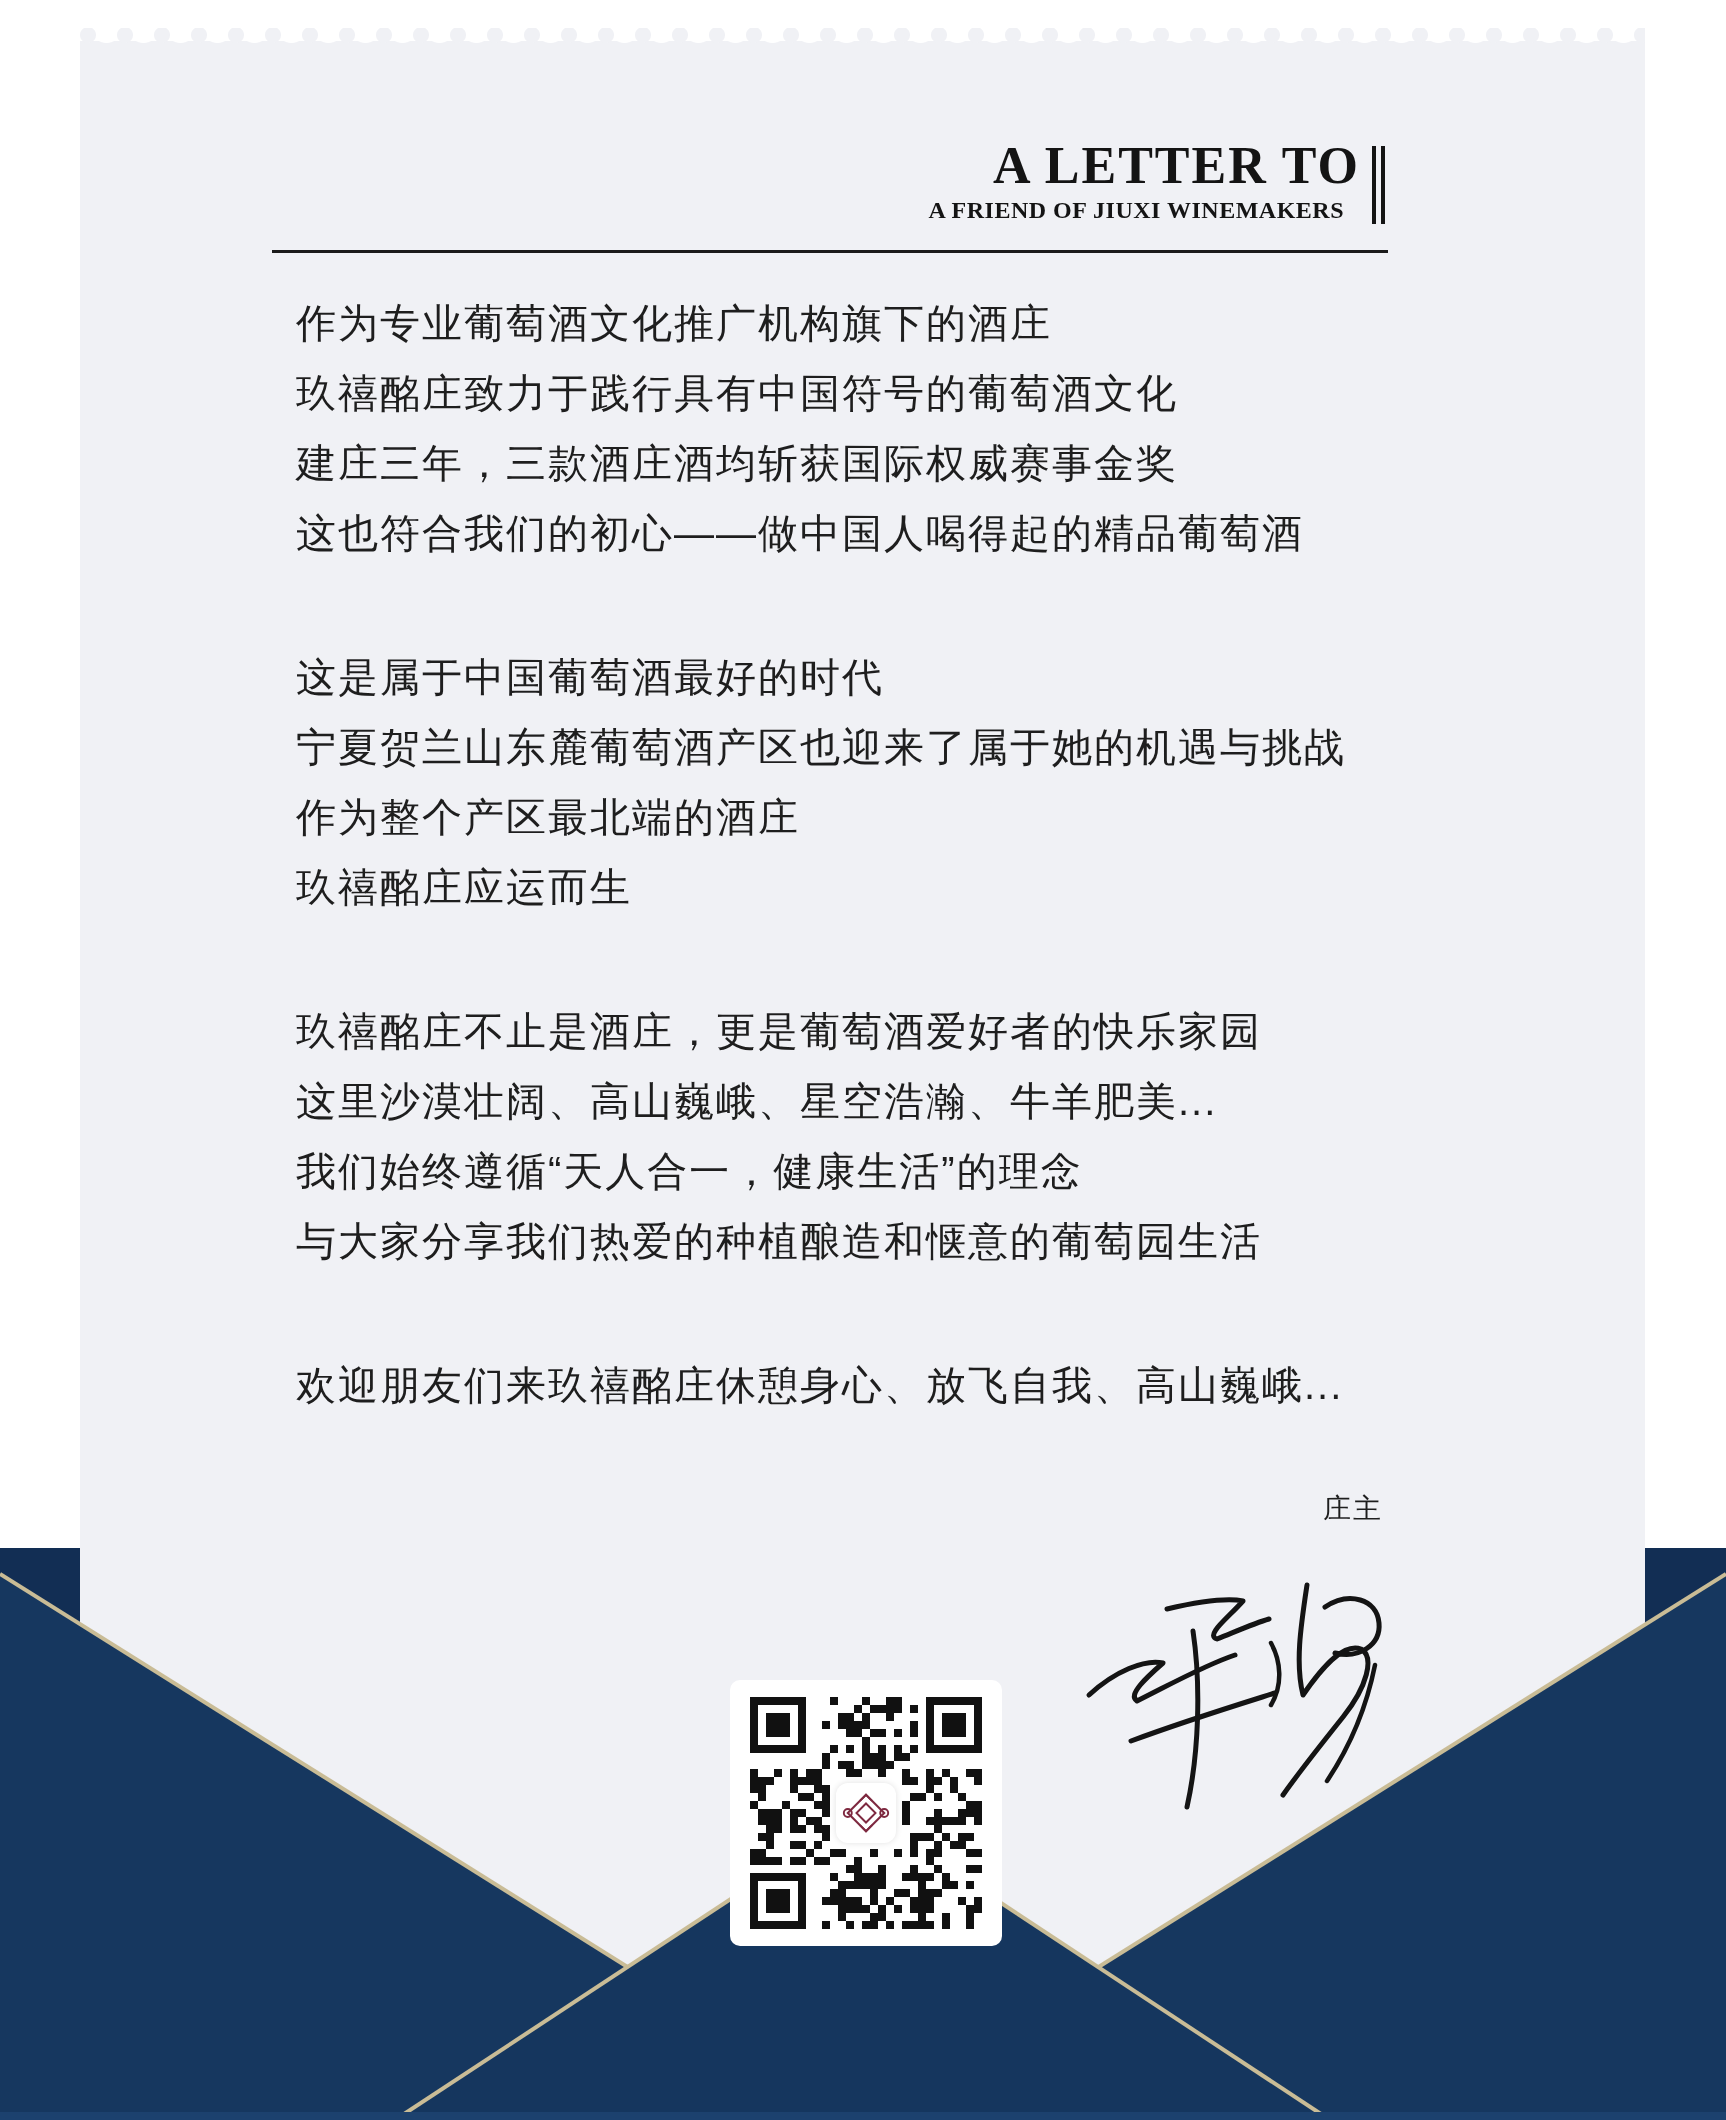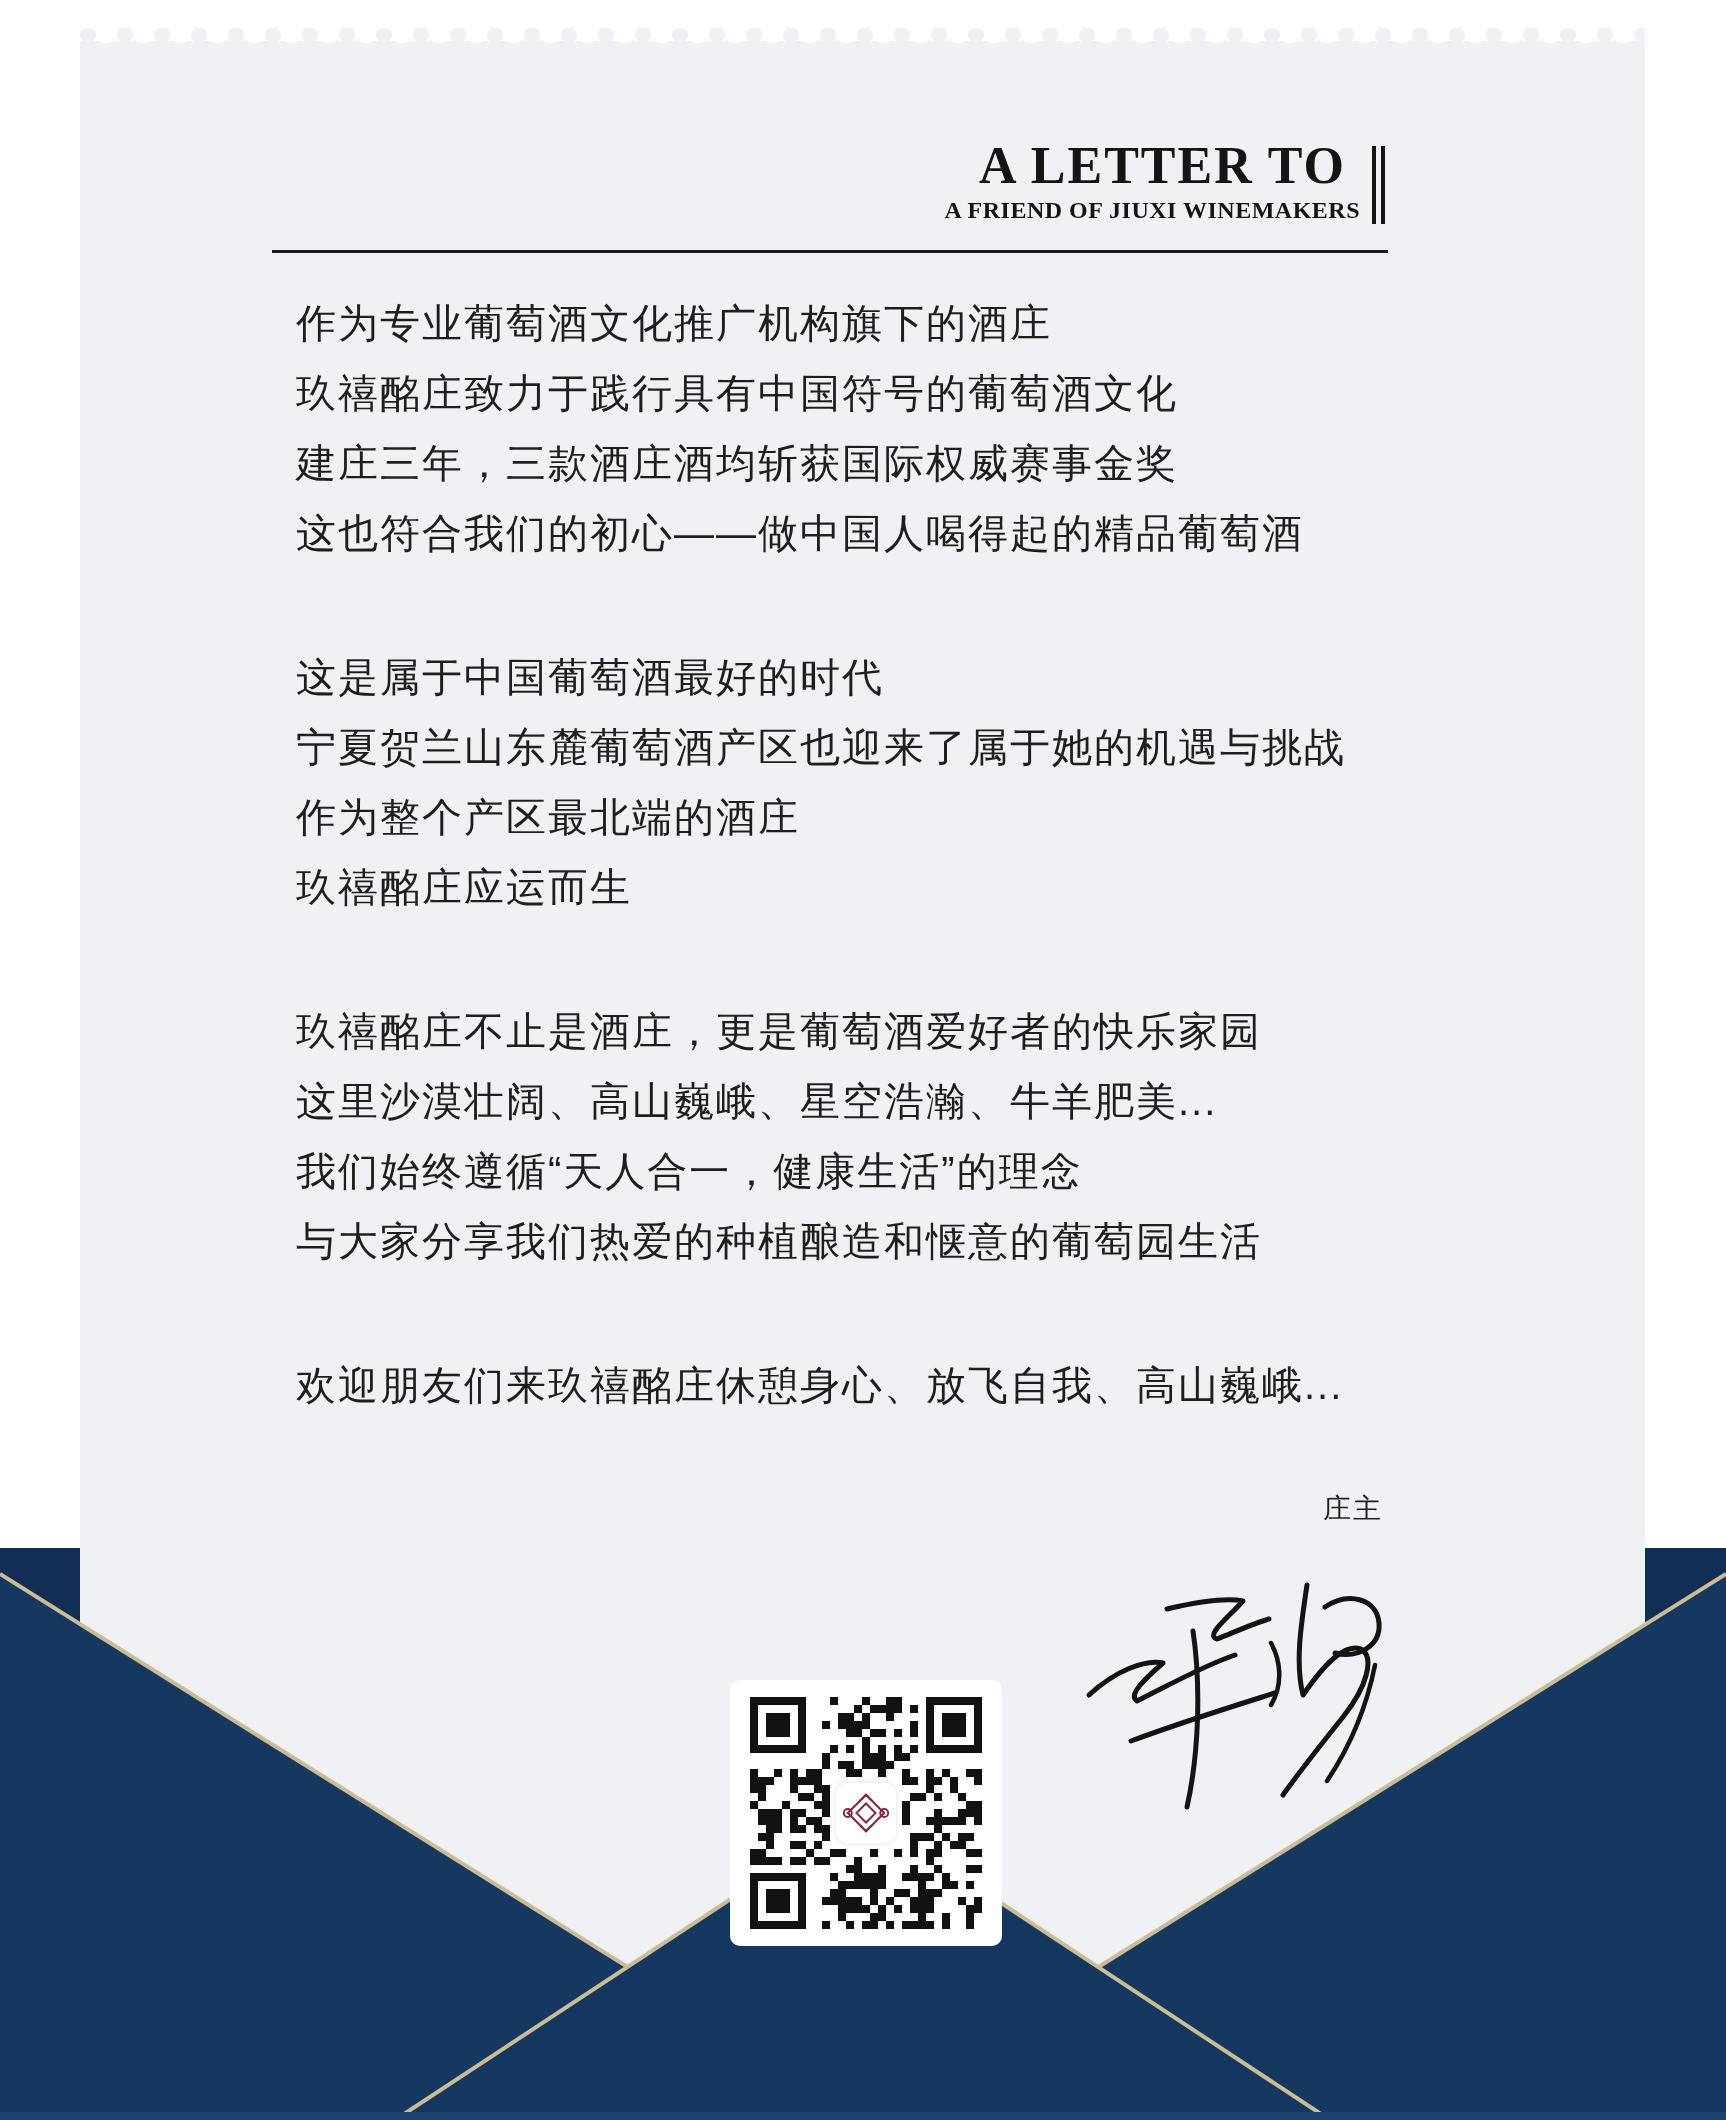--- a/index.html
+++ b/index.html
@@ -41,27 +41,27 @@
       radial-gradient(circle 15px at 26.5px 0px, #ffffff 14.5px, rgba(255,255,255,0) 15.5px),
       linear-gradient(rgba(255,255,255,0) 13px, var(--paper) 13px);
     background-size:37px 18px;
     background-repeat:repeat-x;
   }
   
   .header{
     position:absolute;top:0;left:0;width:1726px;z-index:2;
   }
   .header-title{
-    position:absolute;top:140px;right:380px;
+    position:absolute;top:140px;right:366px;
     font-family:"Liberation Serif","DejaVu Serif",serif;
     font-weight:bold;font-size:52px;line-height:1;
     letter-spacing:2px;color:#141414;white-space:nowrap;
   }
   .header-subtitle{
-    position:absolute;top:198px;right:366px;
+    position:absolute;top:198px;right:382px;
     font-family:"Liberation Serif","DejaVu Serif",serif;
     font-weight:bold;font-size:24px;line-height:1;
     letter-spacing:0.5px;color:#141414;white-space:nowrap;
   }
   .header-bars{
     position:absolute;top:146px;left:1372px;height:78px;width:16px;
   }
   .header-bars span{
     position:absolute;top:0;bottom:0;width:4px;background:#141414;
   }

